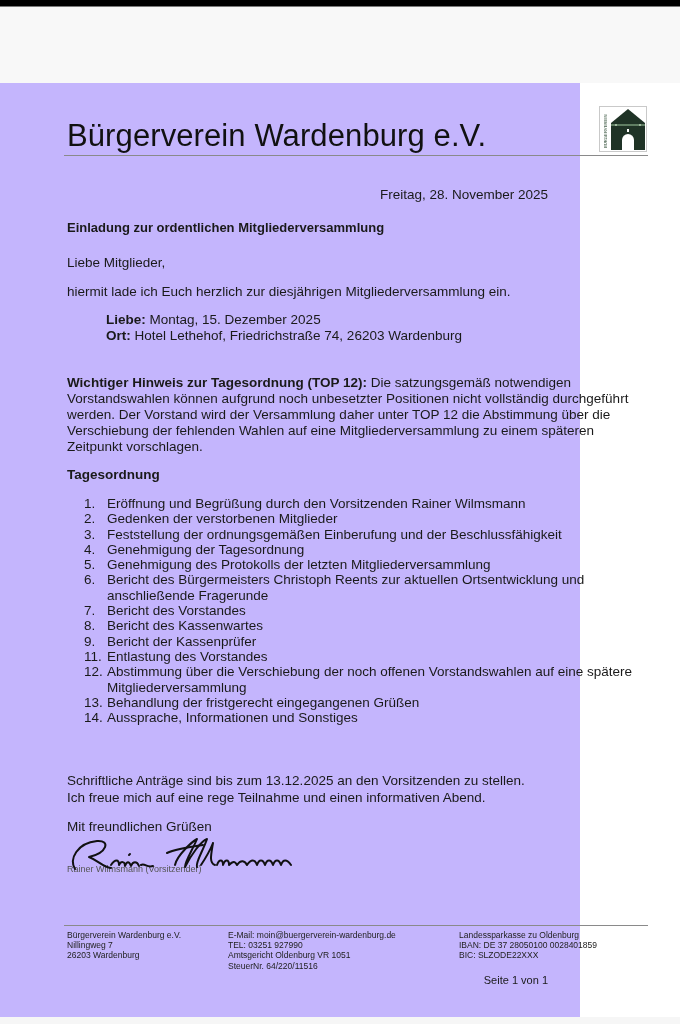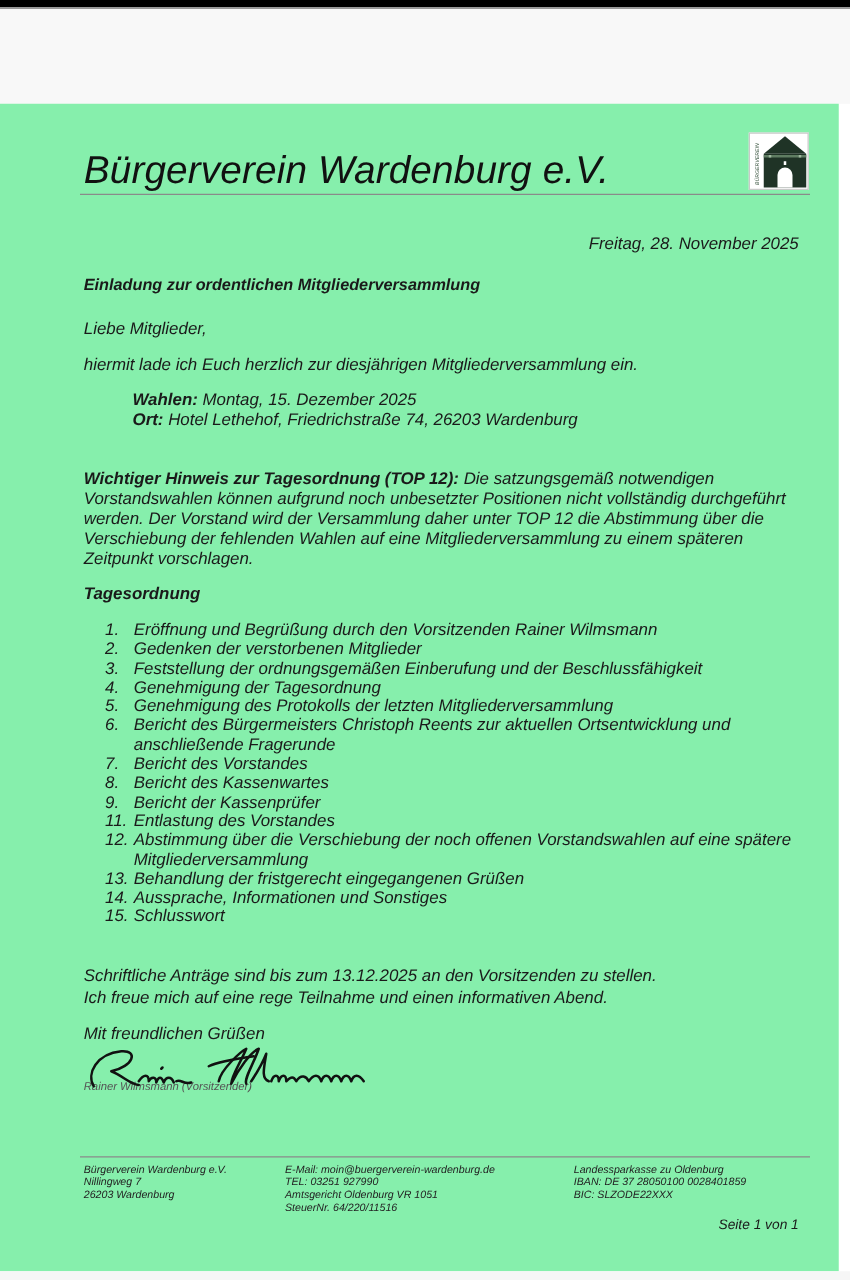--- a/index.html
+++ b/index.html
@@ -6,21 +6,21 @@
     body {
       width: 680px; height: 1024px; overflow: hidden;
       background: #ffffff;
       font-family: "Liberation Sans", sans-serif;
       color: #1a1a1a;
       position: relative;
     }
     .topbar { position: absolute; left: 0; top: 0; width: 680px; height: 6px; background: #000; }
     .graybar { position: absolute; left: 0; top: 6px; width: 680px; height: 77px; background: #f8f8f8; border-top: 1px solid #7a7a7a; box-sizing: border-box; }
     .bottombar { position: absolute; left: 0; top: 1017px; width: 680px; height: 7px; background: #f6f6f6; }
-    .page { position: absolute; left: 0; top: 83px; width: 671px; height: 934px; background: #86efac; font-style: italic; }
+    .page { position: absolute; left: 0; top: 83px; width: 580px; height: 934px; background: #c4b5fd; }
 
     .hdr-title { position: absolute; left: 67px; top: 35px; font-size: 31px; color: #111; letter-spacing: 0.1px; }
     .hdr-rule { position: absolute; left: 64px; top: 72px; width: 584px; height: 1px; background: #8a8a8a; }
     .logo { position: absolute; left: 599px; top: 23px; width: 48px; height: 46px; border: 1px solid #c9c9c9; box-sizing: border-box; background: #fff; }
 
     .date { position: absolute; right: 32px; top: 104px; font-size: 13.5px; }
     .subject { position: absolute; left: 67px; top: 137px; font-size: 13px; font-weight: bold; }
     .p { position: absolute; left: 67px; font-size: 13.5px; line-height: 16px; }
     .meta { position: absolute; left: 106px; top: 229px; font-size: 13.5px; line-height: 16px; }
     .meta b { font-weight: bold; }
@@ -63,21 +63,21 @@
     </svg>
   </div>
   <div class="hdr-rule"></div>
 
   <div class="date">Freitag, 28. November 2025</div>
   <div class="subject">Einladung zur ordentlichen Mitgliederversammlung</div>
   <div class="p" style="top:172px">Liebe Mitglieder,</div>
   <div class="p" style="top:201px">hiermit lade ich Euch herzlich zur diesjährigen Mitgliederversammlung ein.</div>
 
   <div class="meta">
-    <div><b>Wahlen:</b> <span>Montag, 15. Dezember 2025</span></div>
+    <div><b>Liebe:</b> <span>Montag, 15. Dezember 2025</span></div>
     <div><b>Ort:</b> <span>Hotel Lethehof, Friedrichstraße 74, 26203 Wardenburg</span></div>
   </div>
 
   <div class="notice"><b>Wichtiger Hinweis zur Tagesordnung (TOP 12):</b> <span>Die satzungsgemäß notwendigen Vorstandswahlen können aufgrund noch unbesetzter Positionen nicht vollständig durchgeführt werden. Der Vorstand wird der Versammlung daher unter TOP 12 die Abstimmung über die Verschiebung der fehlenden Wahlen auf eine Mitgliederversammlung zu einem späteren Zeitpunkt vorschlagen.</span></div>
 
   <div class="agenda-h">Tagesordnung</div>
   <ol class="agenda">
     <li>
         <span class="num">1.</span>
         <span>Eröffnung und Begrüßung durch den Vorsitzenden Rainer Wilmsmann</span>
@@ -123,24 +123,20 @@
         <span>Abstimmung über die Verschiebung der noch offenen Vorstandswahlen auf eine spätere Mitgliederversammlung</span>
       </li>
     <li>
         <span class="num">13.</span>
         <span>Behandlung der fristgerecht eingegangenen Grüßen</span>
       </li>
     <li>
         <span class="num">14.</span>
         <span>Aussprache, Informationen und Sonstiges</span>
       </li>
-    <li>
-        <span class="num">15.</span>
-        <span>Schlusswort</span>
-      </li>
   </ol>
 
   <div class="closing">
     <div>Schriftliche Anträge sind bis zum 13.12.2025 an den Vorsitzenden zu stellen.</div>
     <div>Ich freue mich auf eine rege Teilnahme und einen informativen Abend.</div>
   </div>
   <div class="greet">Mit freundlichen Grüßen</div>
   <div class="sig-print">Rainer Wilmsmann (Vorsitzender)</div>
   <svg class="signature" viewBox="0 0 240 42">
     <g fill="none" stroke="#111" stroke-width="2" stroke-linecap="round" stroke-linejoin="round">

